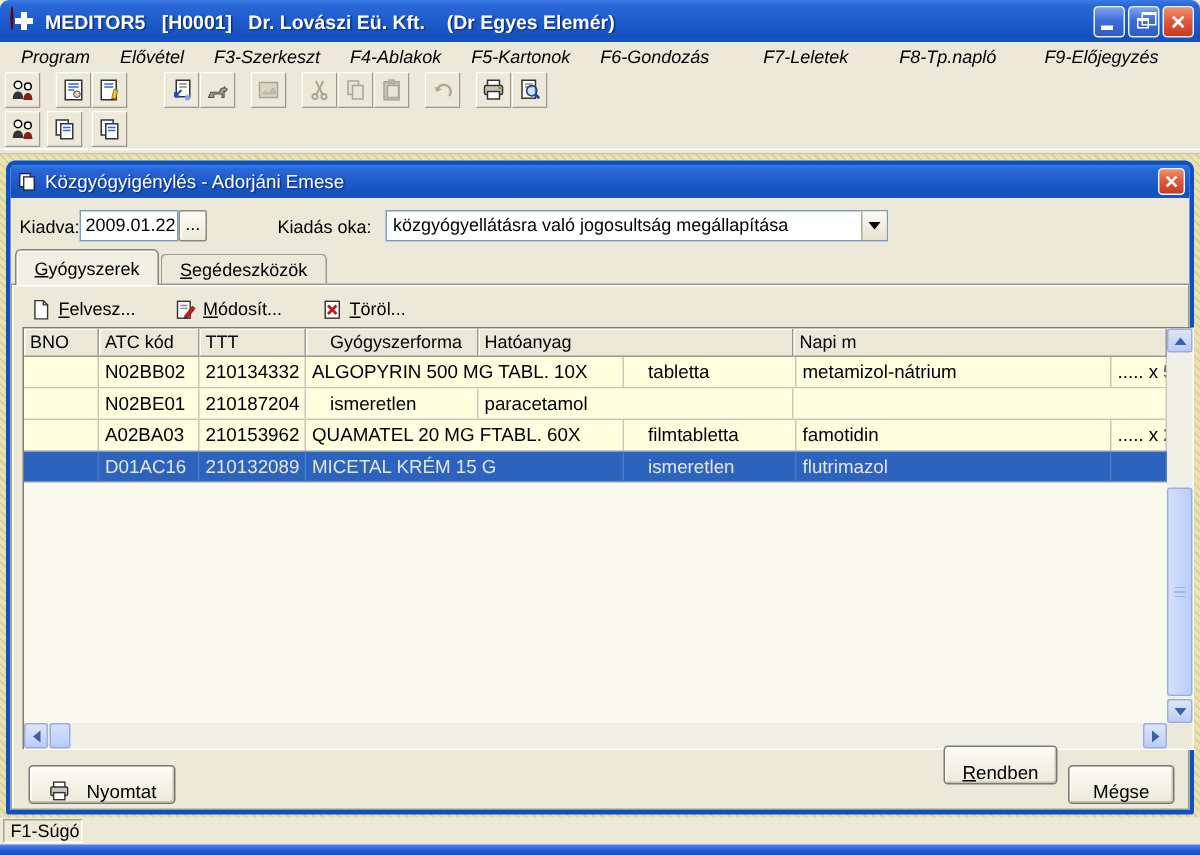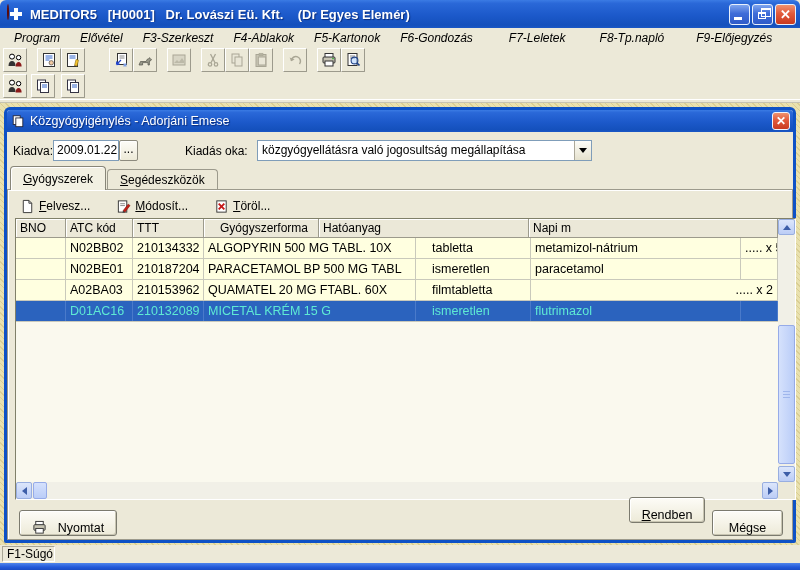--- a/index.html
+++ b/index.html
@@ -94,21 +94,21 @@
   
   .grid { position:absolute; left:7px; top:28px; width:781px; height:282px;
     border:1px solid; border-color:#808069 #FFFFFF #FFFFFF #808069; background:#FAF9EE; }
   .grid-inner { position:absolute; left:0; top:0; right:17px; bottom:17px; overflow:hidden; }
   .hrow { display:flex; height:19px; }
   .hcell { background:#EBE8D8; border-right:1px solid #9C9A8C; border-bottom:1px solid #9C9A8C;
     box-shadow:inset 1px 1px 0 #fff; padding:0 4px; line-height:18px; white-space:nowrap; overflow:hidden; }
   .drow { display:flex; height:21px; background:#FFFFE0; border-bottom:1px solid #C9C9BB; }
   .dcell { border-right:1px solid #C9C9BB; padding:0 4px; line-height:20px;
     font-size:12.5px; white-space:nowrap; overflow:hidden; }
-  .drow.sel { background:#2B63BE; color:#5eead4; }
+  .drow.sel { background:#2B63BE; color:#e5e5e5; }
   .drow.sel .dcell { border-right-color:#4A7ACA; }
   .c0{width:50px;flex:none;} .c1{width:67px;flex:none;} .c2{width:71px;flex:none;}
   .c3{width:212px;flex:none;} .c4{width:115px;flex:none;padding-left:16px;} .c5{width:210px;flex:none;}
   .c6{flex:1;text-align:right;}
 
   
   .vscroll { position:absolute; right:0; top:0; width:17px; bottom:17px; background:#F1F0E7; }
   .hscroll { position:absolute; left:0; bottom:0; right:17px; height:17px; background:#F1F0E7; }
   .sb-btn { position:absolute; width:17px; height:16px; border-radius:2px; border:1px solid #98AEE0;
     background:linear-gradient(180deg,#DCE6FB,#BCCDF6); display:flex; align-items:center; justify-content:center; }
@@ -397,31 +397,31 @@
               <span class="dcell c2">210134332</span>
               <span class="dcell c3">ALGOPYRIN 500 MG TABL. 10X</span>
               <span class="dcell c4">tabletta</span>
               <span class="dcell c5">metamizol-nátrium</span>
               <span class="dcell c6">..... x 5</span>
             </div>
             <div class="drow">
               <span class="dcell c0"></span>
               <span class="dcell c1">N02BE01</span>
               <span class="dcell c2">210187204</span>
-              <span class="dcell c3">PARACETAMOL BP 500 MG TABL</span>
               <span class="dcell c4">ismeretlen</span>
               <span class="dcell c5">paracetamol</span>
               <span class="dcell c6"></span>
             </div>
             <div class="drow">
               <span class="dcell c0"></span>
               <span class="dcell c1">A02BA03</span>
               <span class="dcell c2">210153962</span>
               <span class="dcell c3">QUAMATEL 20 MG FTABL. 60X</span>
               <span class="dcell c4">filmtabletta</span>
+              <span class="dcell c5">famotidin</span>
               <span class="dcell c6">..... x 2</span>
             </div>
             <div class="drow sel">
               <span class="dcell c0"></span>
               <span class="dcell c1">D01AC16</span>
               <span class="dcell c2">210132089</span>
               <span class="dcell c3">MICETAL KRÉM 15 G</span>
               <span class="dcell c4">ismeretlen</span>
               <span class="dcell c5">flutrimazol</span>
               <span class="dcell c6"></span>

